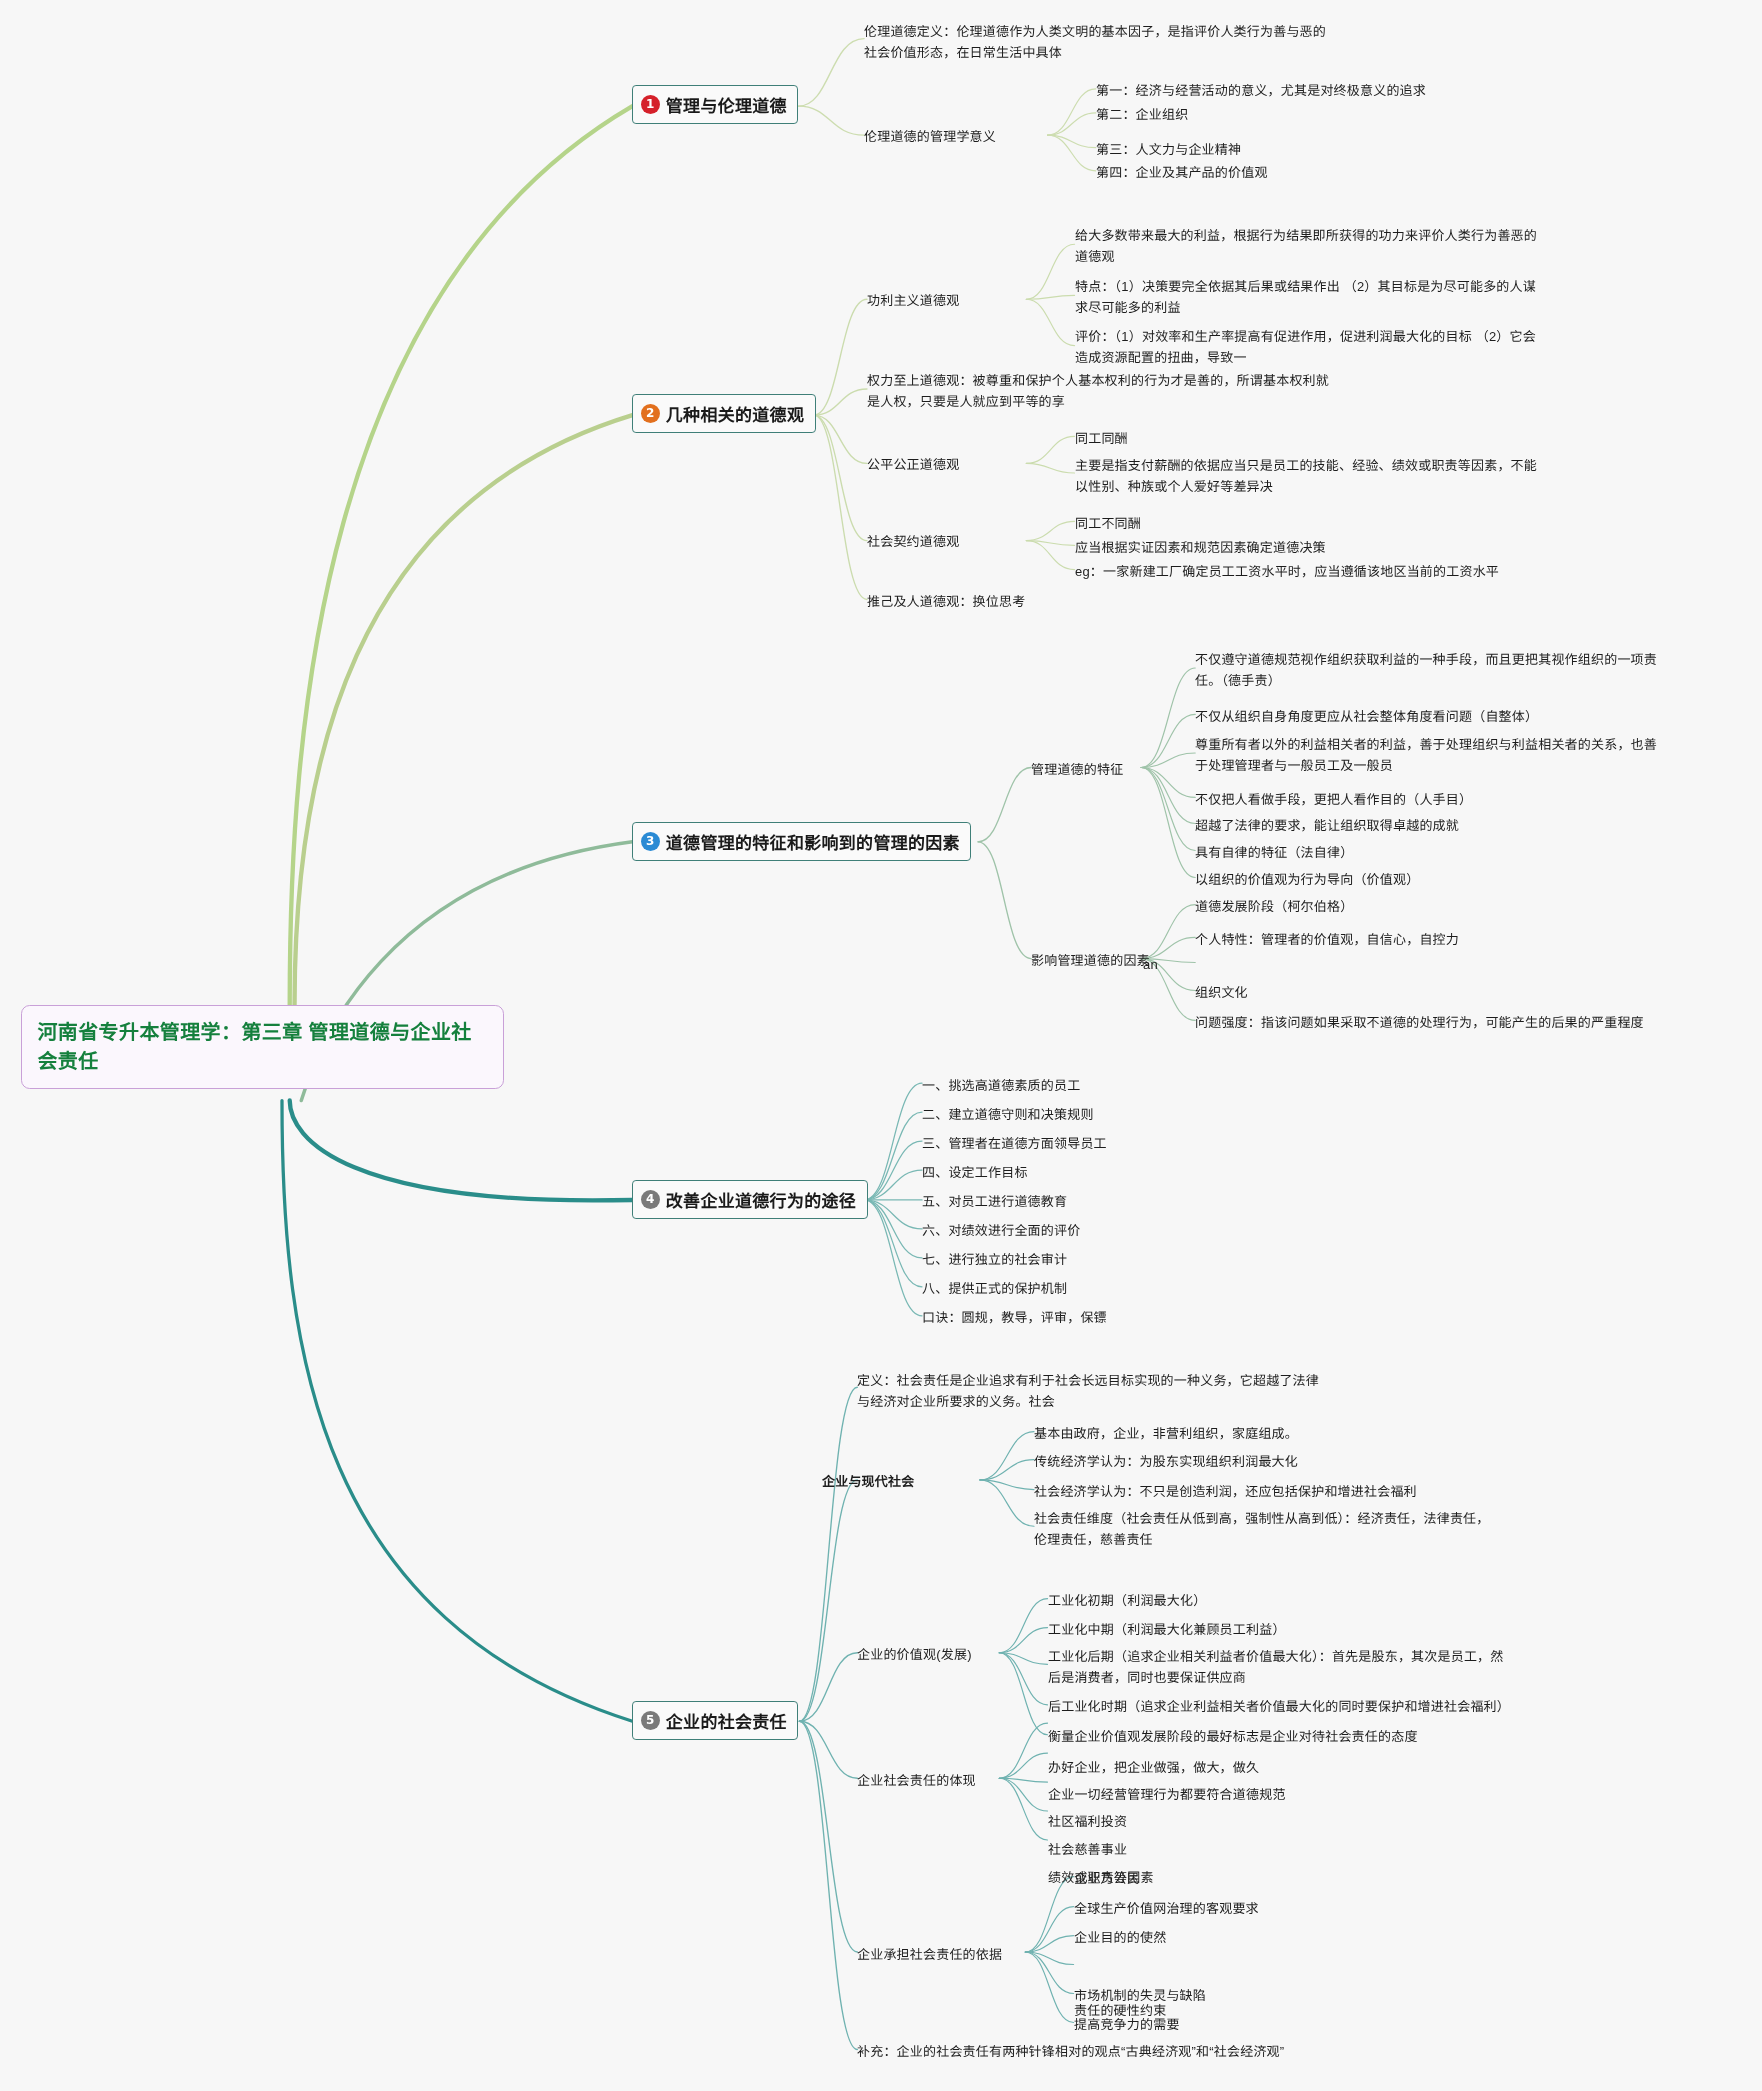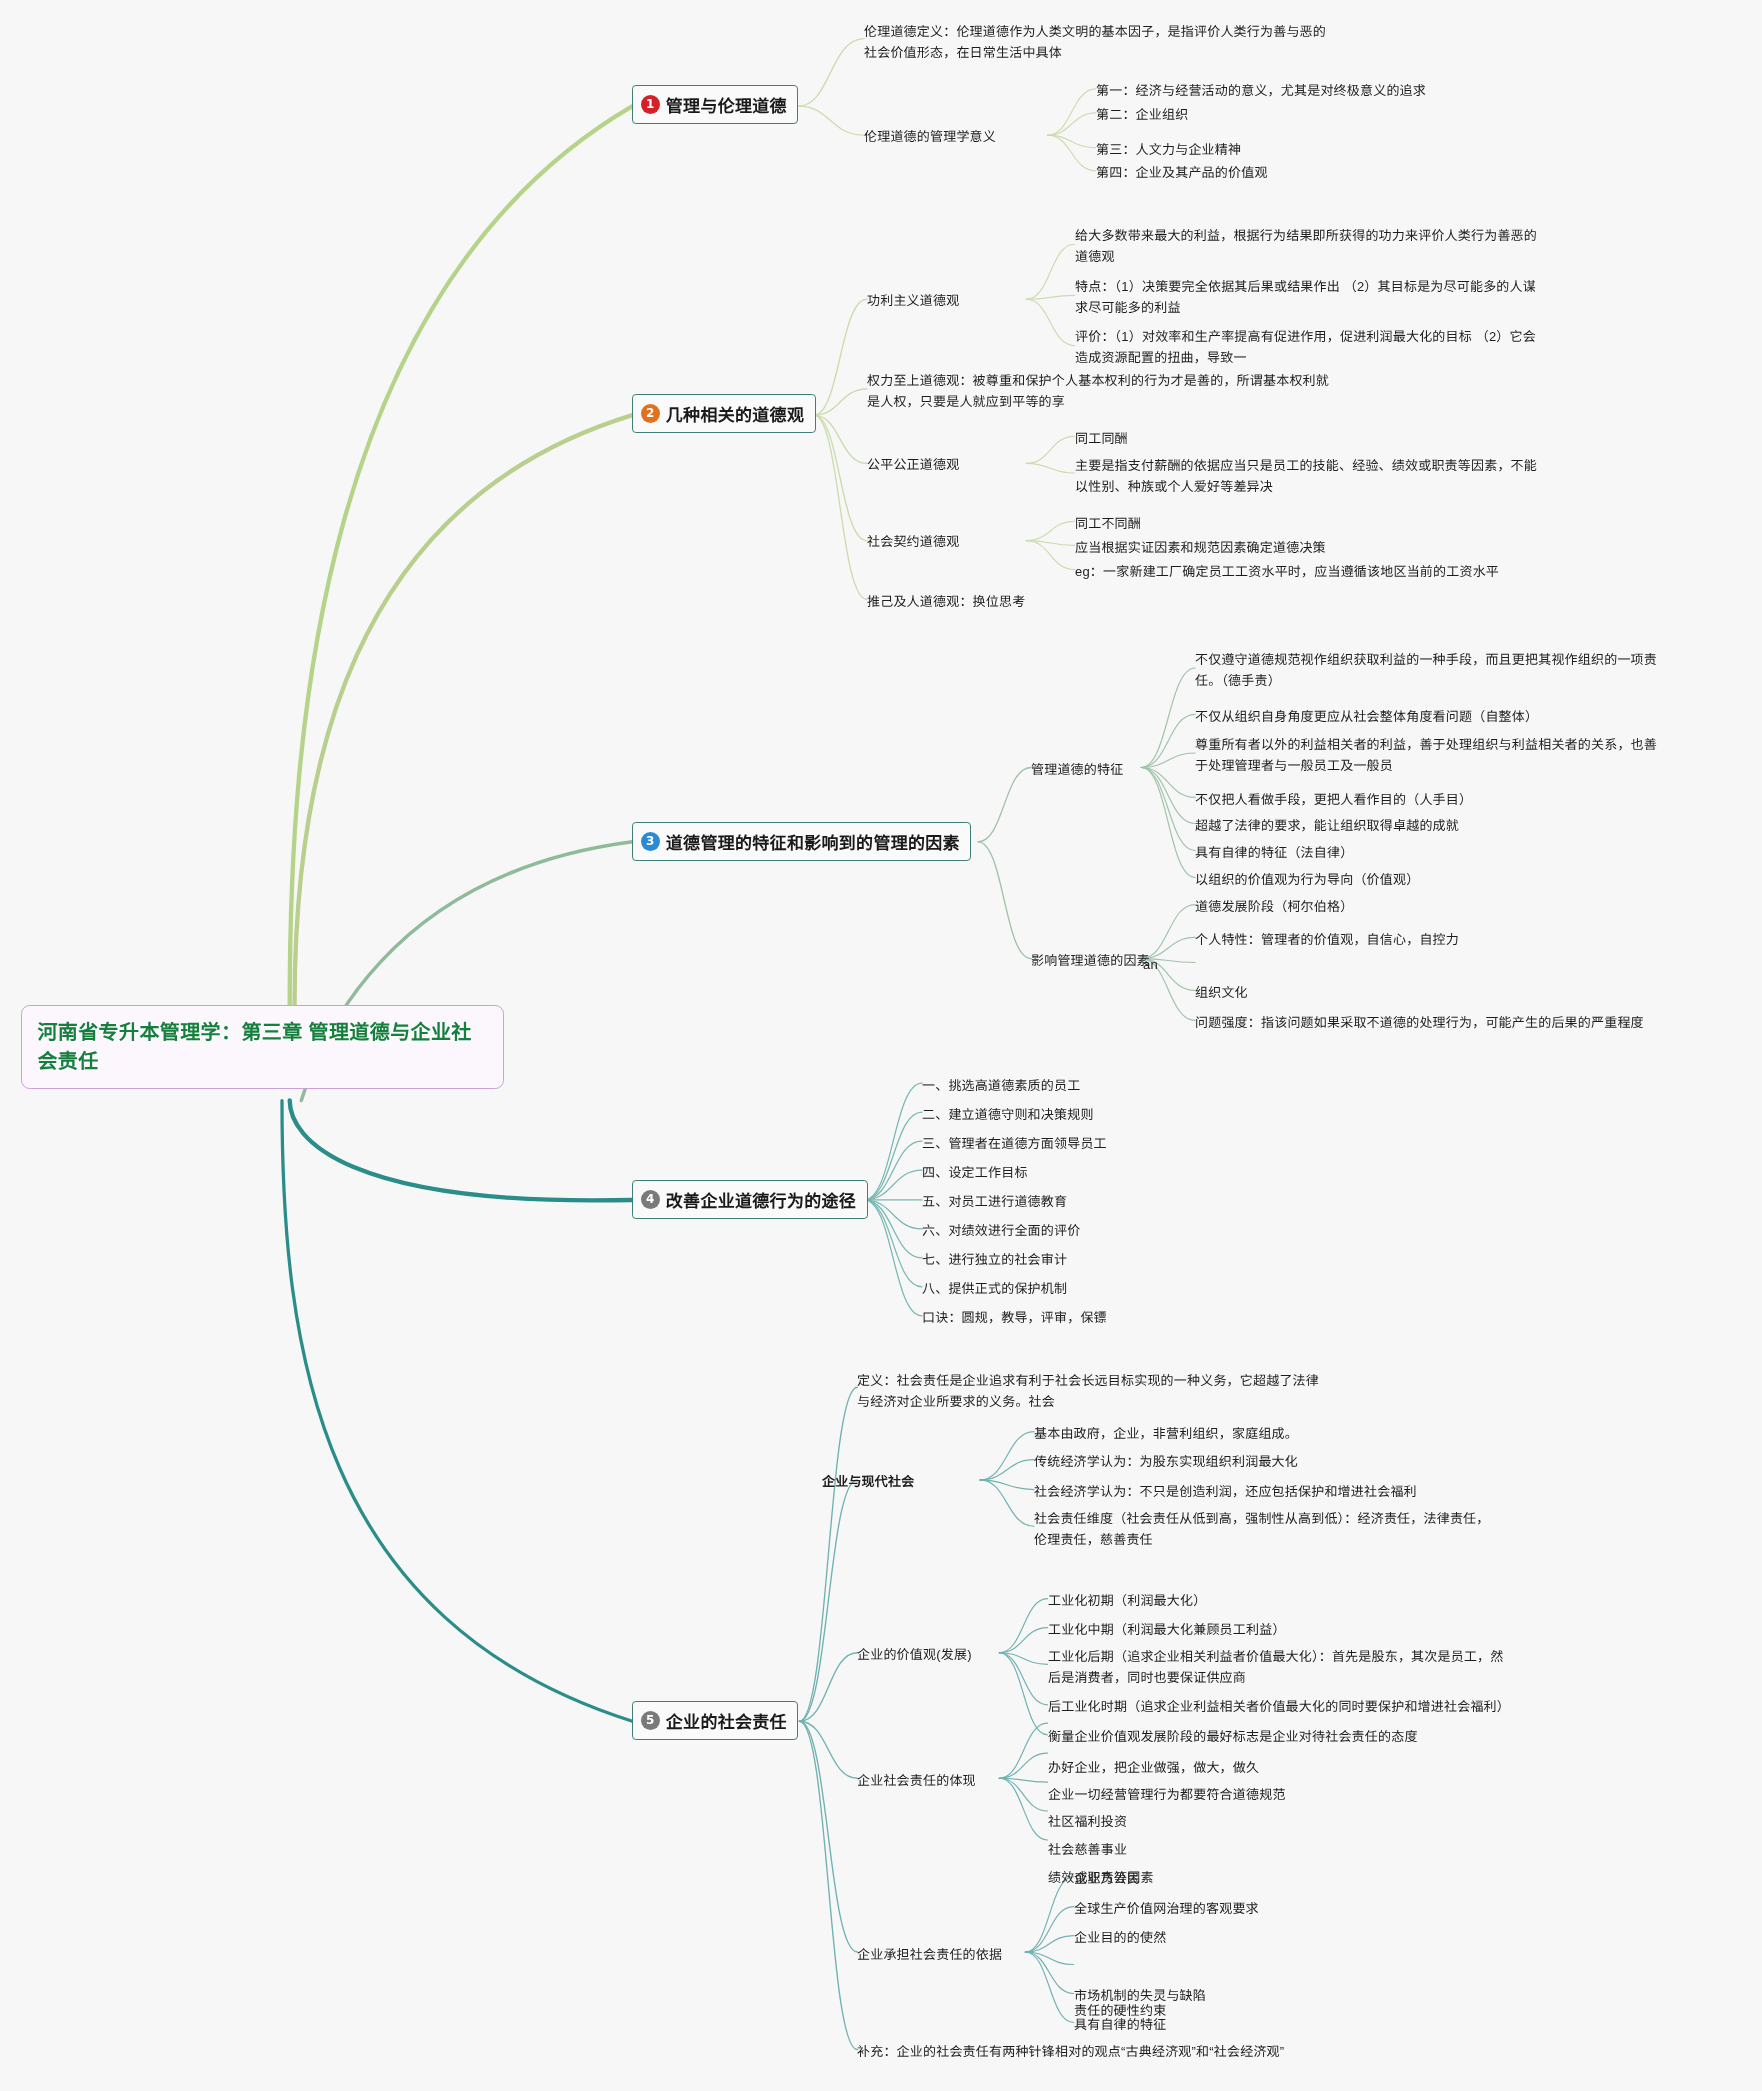--- a/index.html
+++ b/index.html
@@ -292,18 +292,18 @@
   <div class="tnode l3" style="left:1048px; top:1811px;">社区福利投资</div>
   <div class="tnode l3" style="left:1048px; top:1839px;">社会慈善事业</div>
   <div class="tnode l3" style="left:1048px; top:1867px;">绩效或职责等因素</div>
 
   <div class="tnode l2" style="left:857px; top:1944px;">企业承担社会责任的依据</div>
   <div class="tnode l3" style="left:1074px; top:1868px;">企业乃公民</div>
   <div class="tnode l3" style="left:1074px; top:1898px;">全球生产价值网治理的客观要求</div>
   <div class="tnode l3" style="left:1074px; top:1927px;">企业目的的使然</div>
   <div class="tnode l3" style="left:1074px; top:1956px;margin-top:44px;">责任的硬性约束</div>
   <div class="tnode l3" style="left:1074px; top:1985px;">市场机制的失灵与缺陷</div>
-  <div class="tnode l3" style="left:1074px; top:2014px;">具有自律的特征</div>
+  <div class="tnode l3" style="left:1074px; top:2014px;">提高竞争力的需要</div>
 
   <div class="tnode l2" style="left:857px; top:2041px;">补充：企业的社会责任有两种针锋相对的观点“古典经济观”和“社会经济观”</div>
 
 </div>
 
 
 </body></html>

